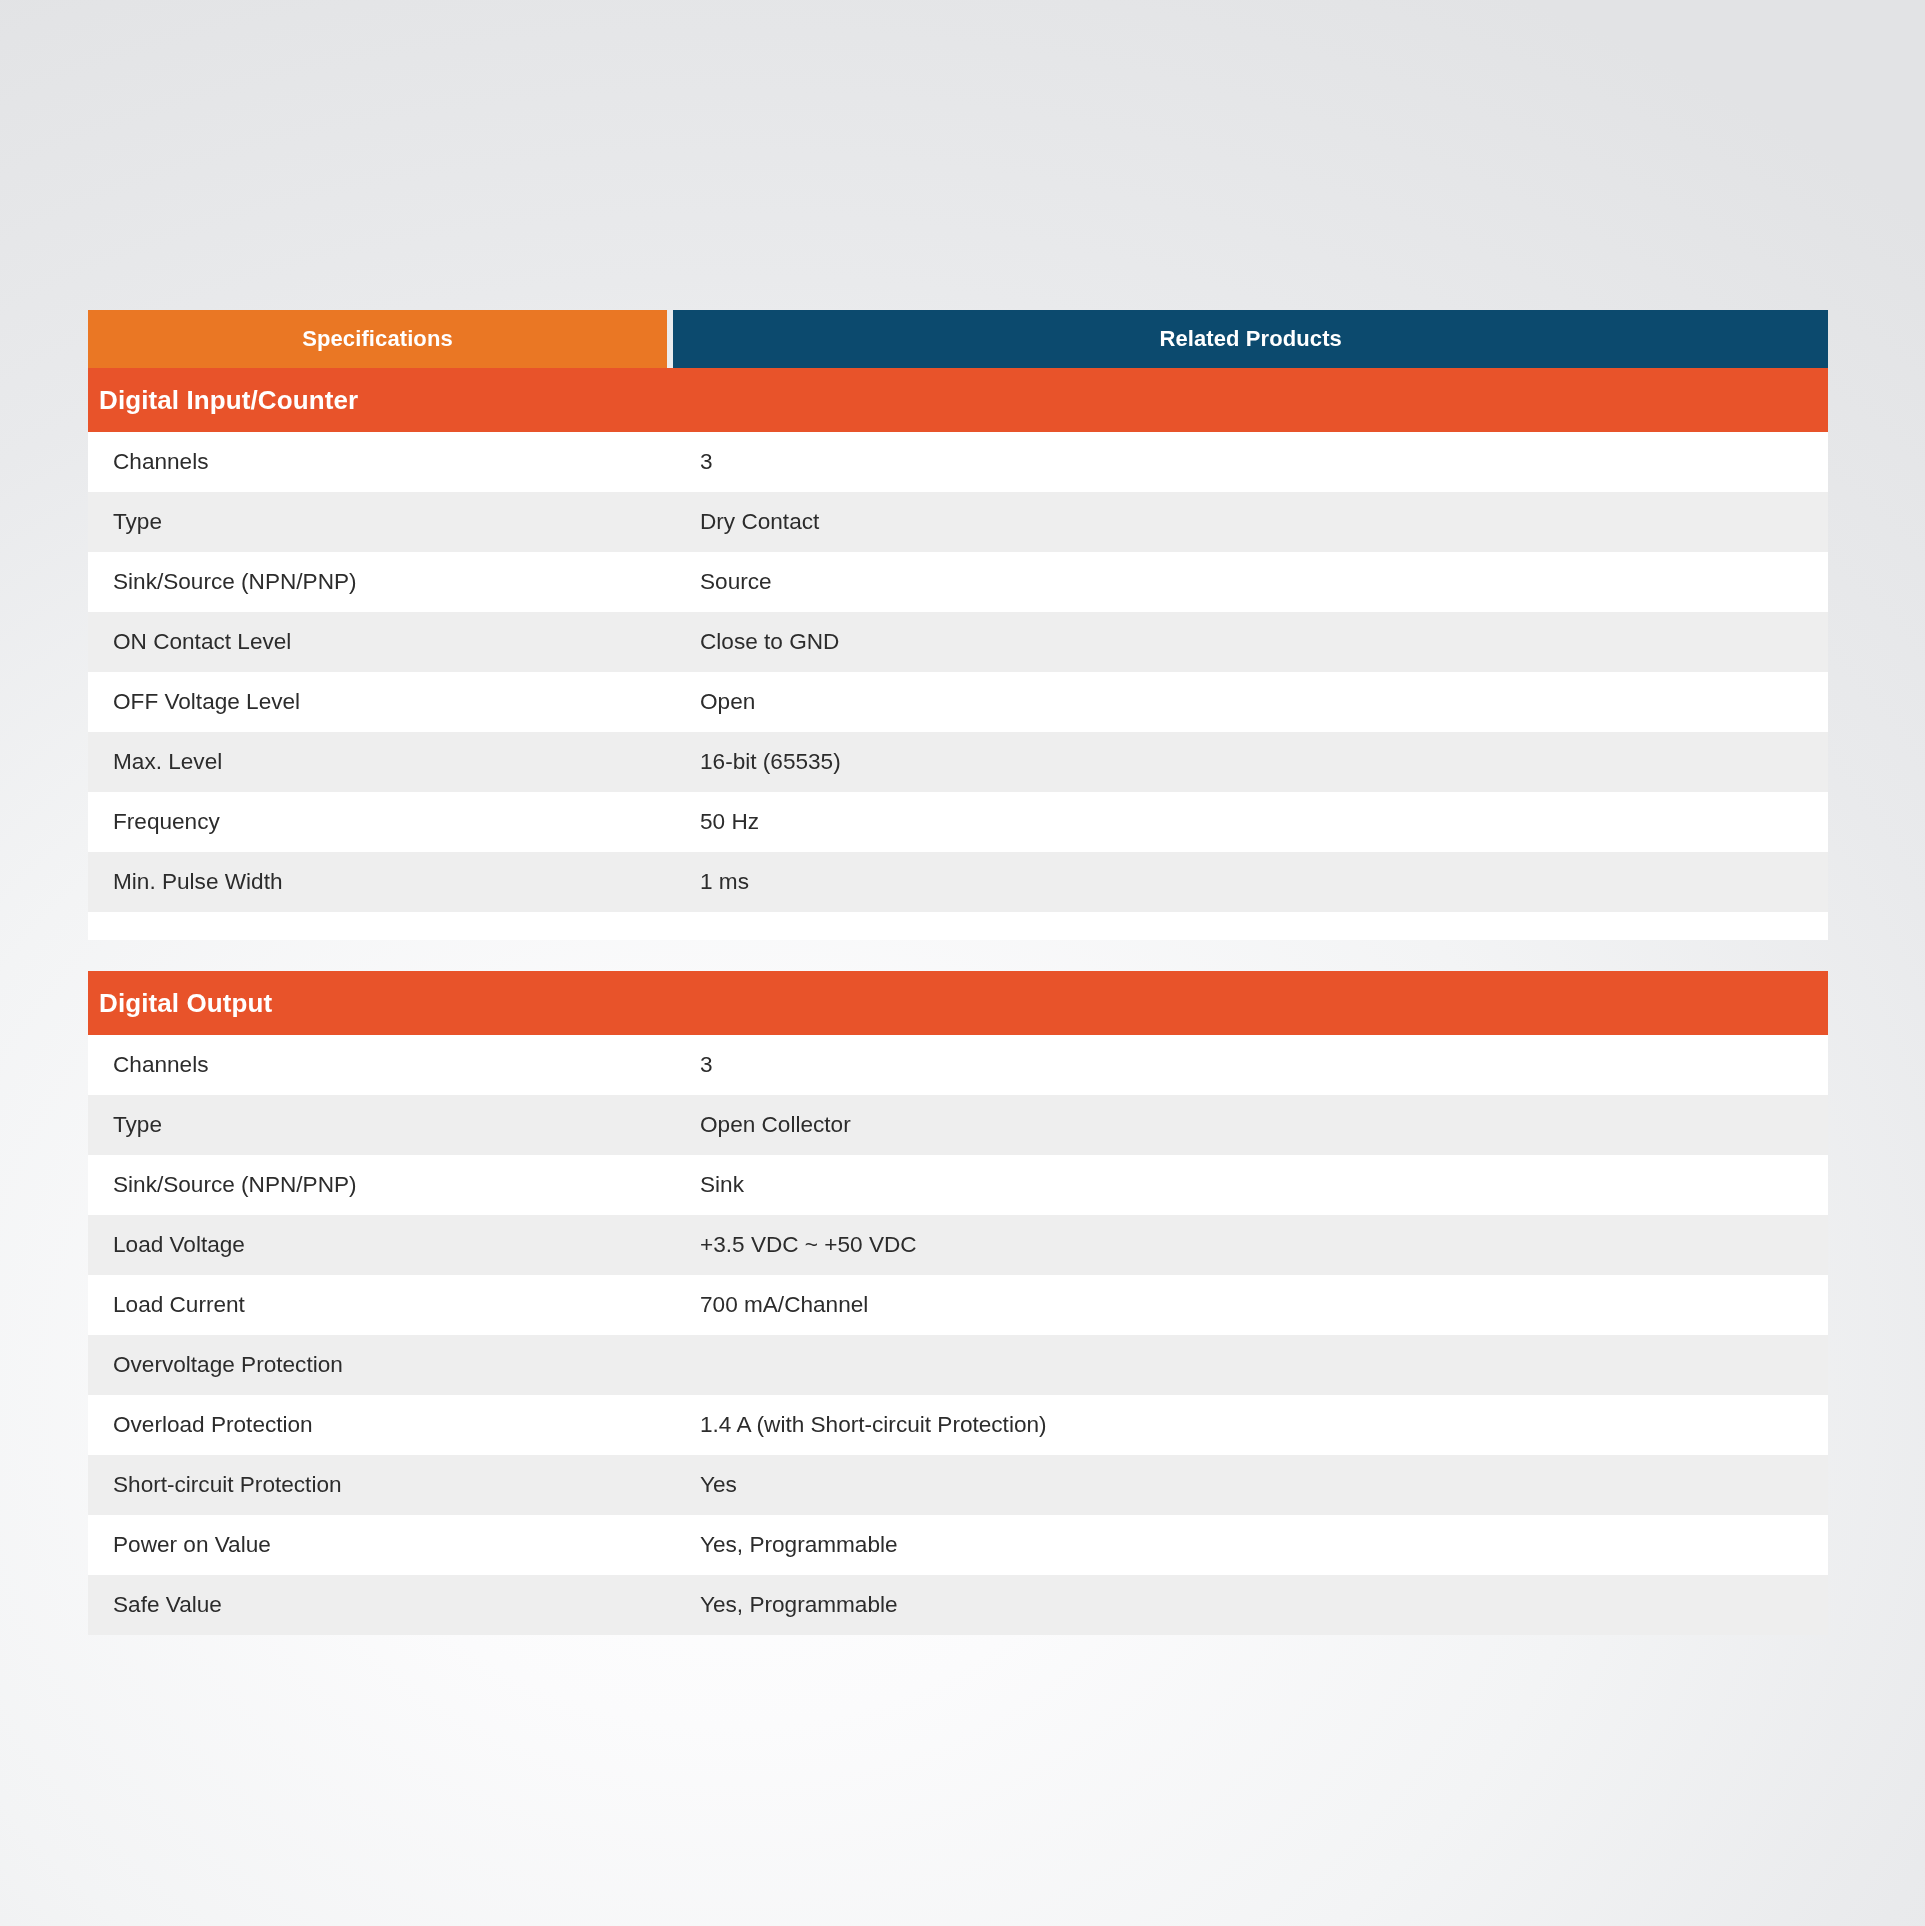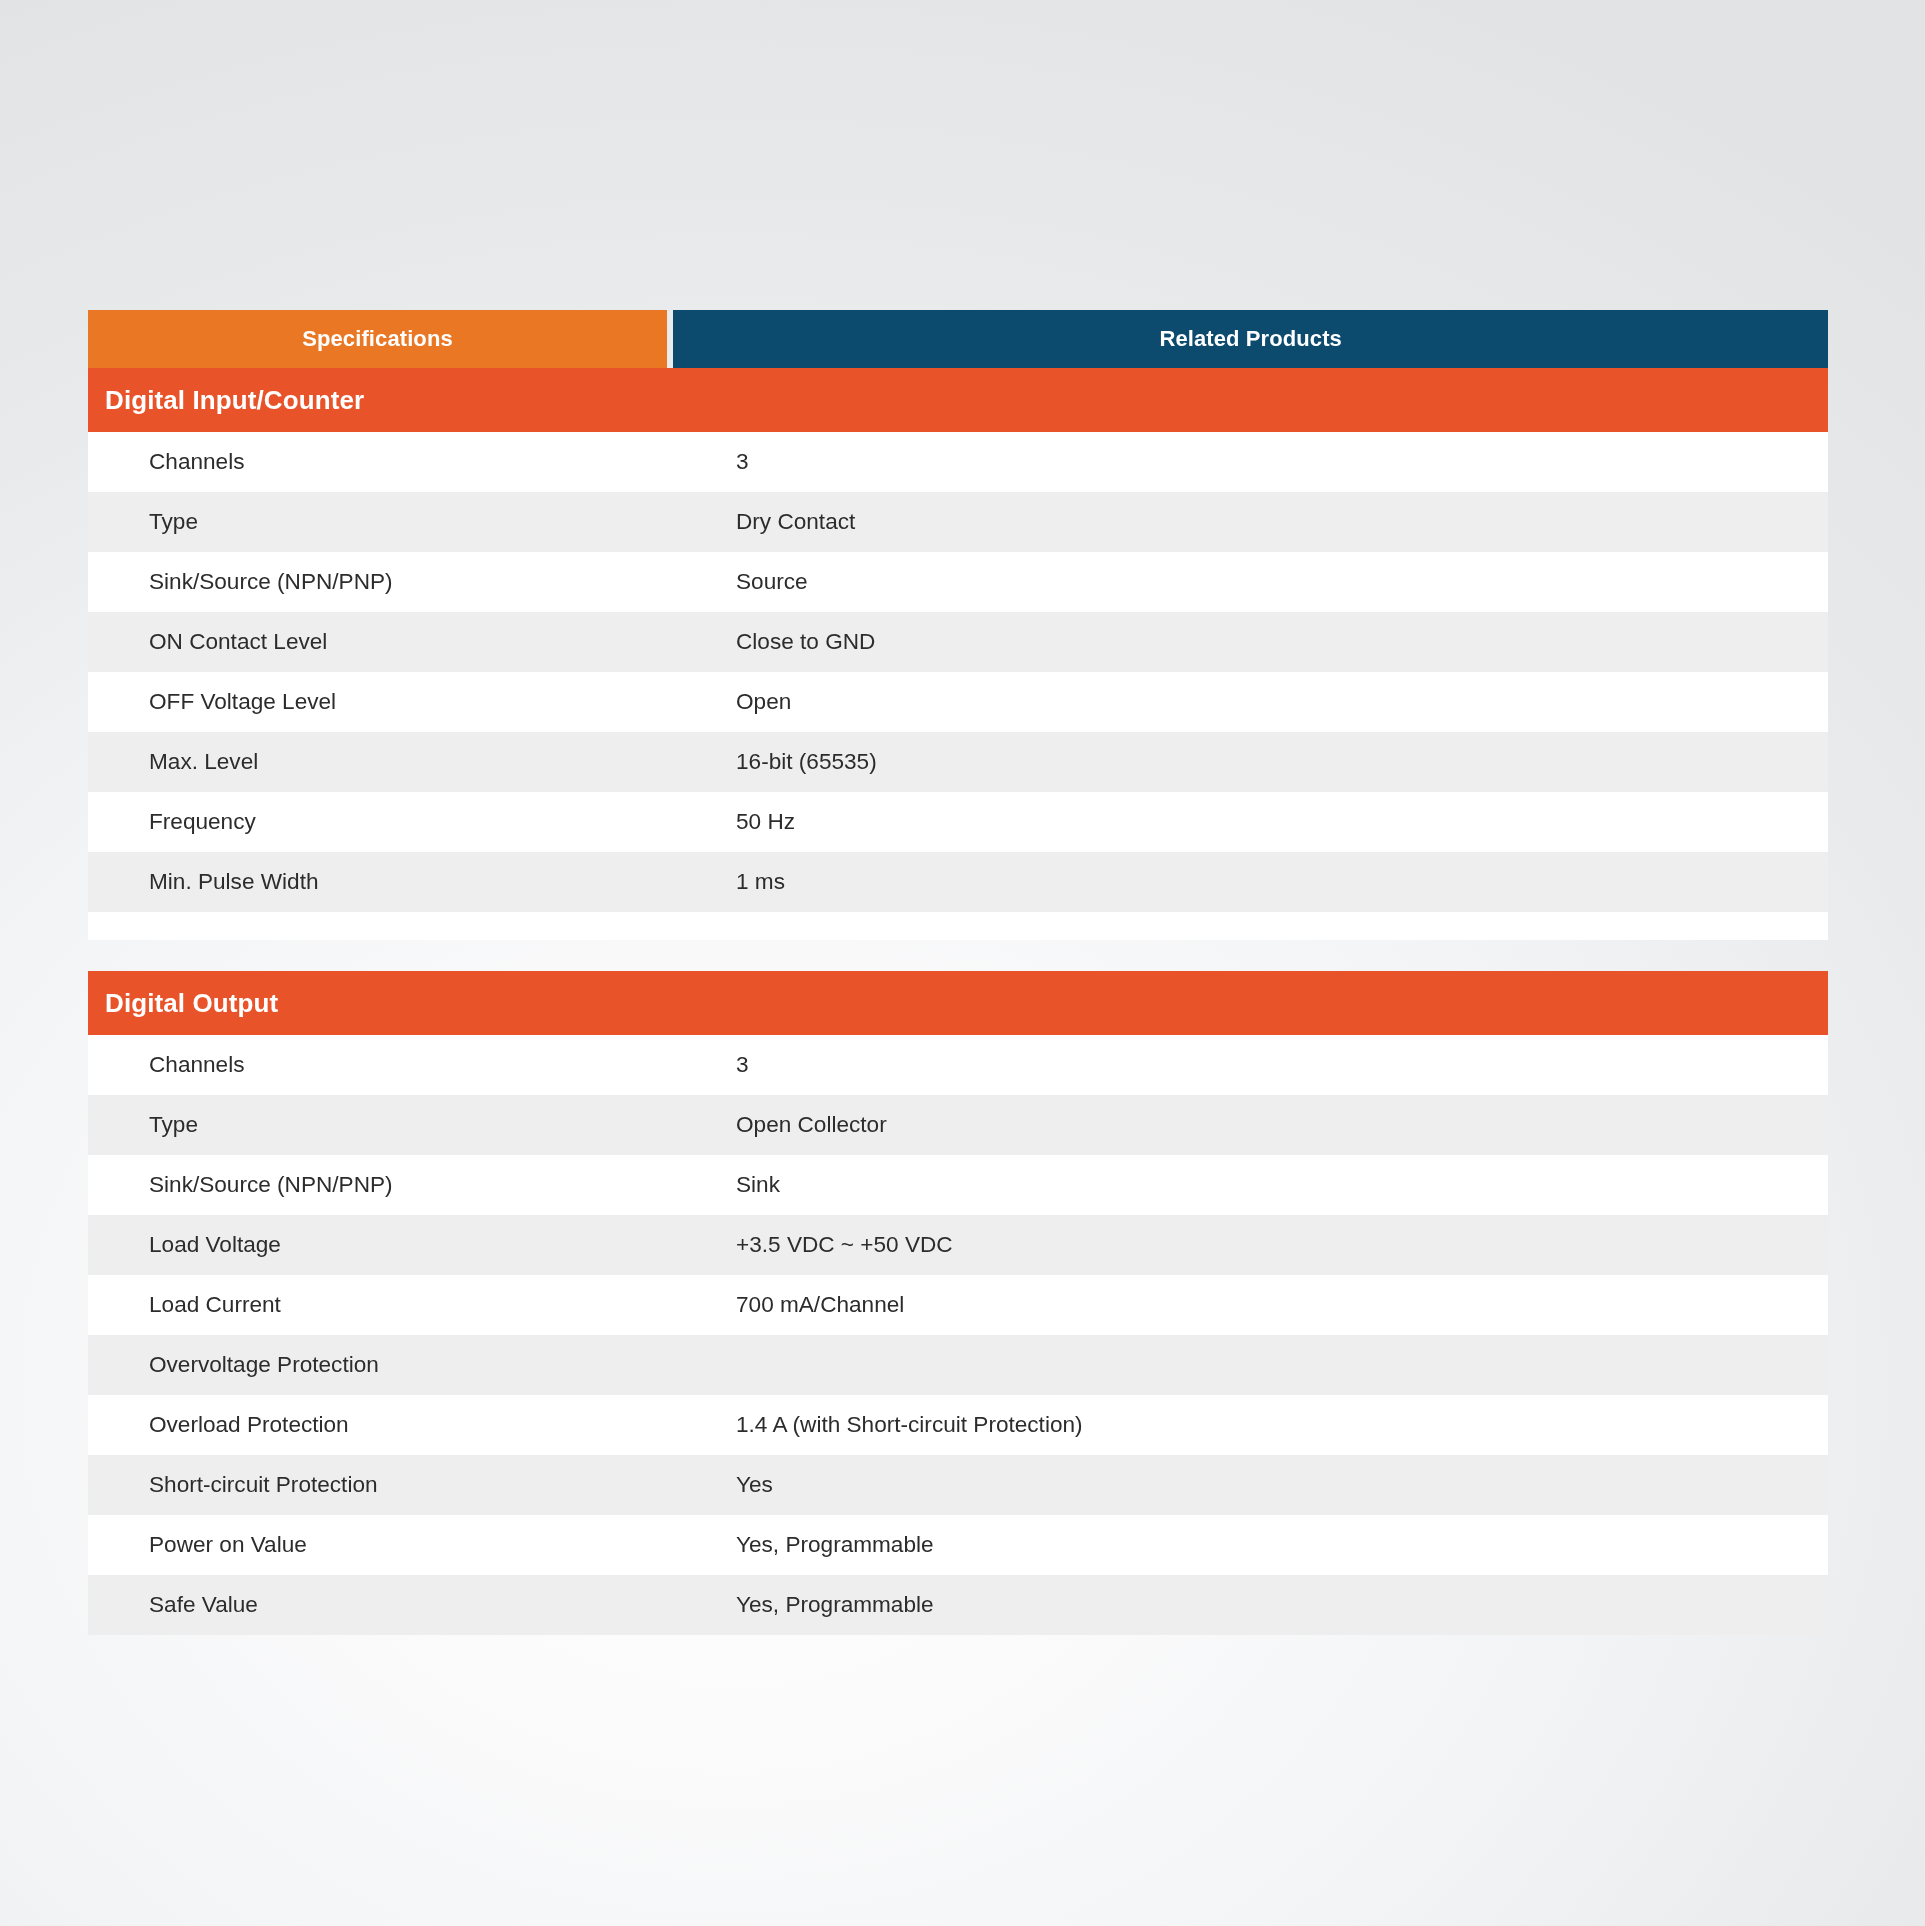--- a/index.html
+++ b/index.html
@@ -54,36 +54,35 @@
   .tab-spec     { flex: 0 0 579px;  background: #ea7724; }
   .tab-acc      { flex: 0 0 574px;  background: #0b0b0b; }
   .tab-rel      { flex: 1 1 auto;   background: #0c4a6e; }
 
   
   .section-head {
     height: 64px;
     background: #e8532a;
     display: flex;
     align-items: center;
-    padding-left: 17px;
+    padding-left: 11px;
     color: #ffffff;
     font-size: 26px;
     font-weight: bold;
     letter-spacing: 0.1px;
   }
 
   
   .spec-table { width: 100%; }
 
   .spec-row {
     height: 60px;
     display: flex;
     align-items: center;
     background: #ffffff;
-    padding-left: 36px;
   }
   .spec-row.alt { background: #eeeeee; }
 
   .spec-label {
     flex: 0 0 612px;
     padding-left: 25px;
     font-size: 22.6px;
     color: #2c2c2c;
     white-space: nowrap;
   }

